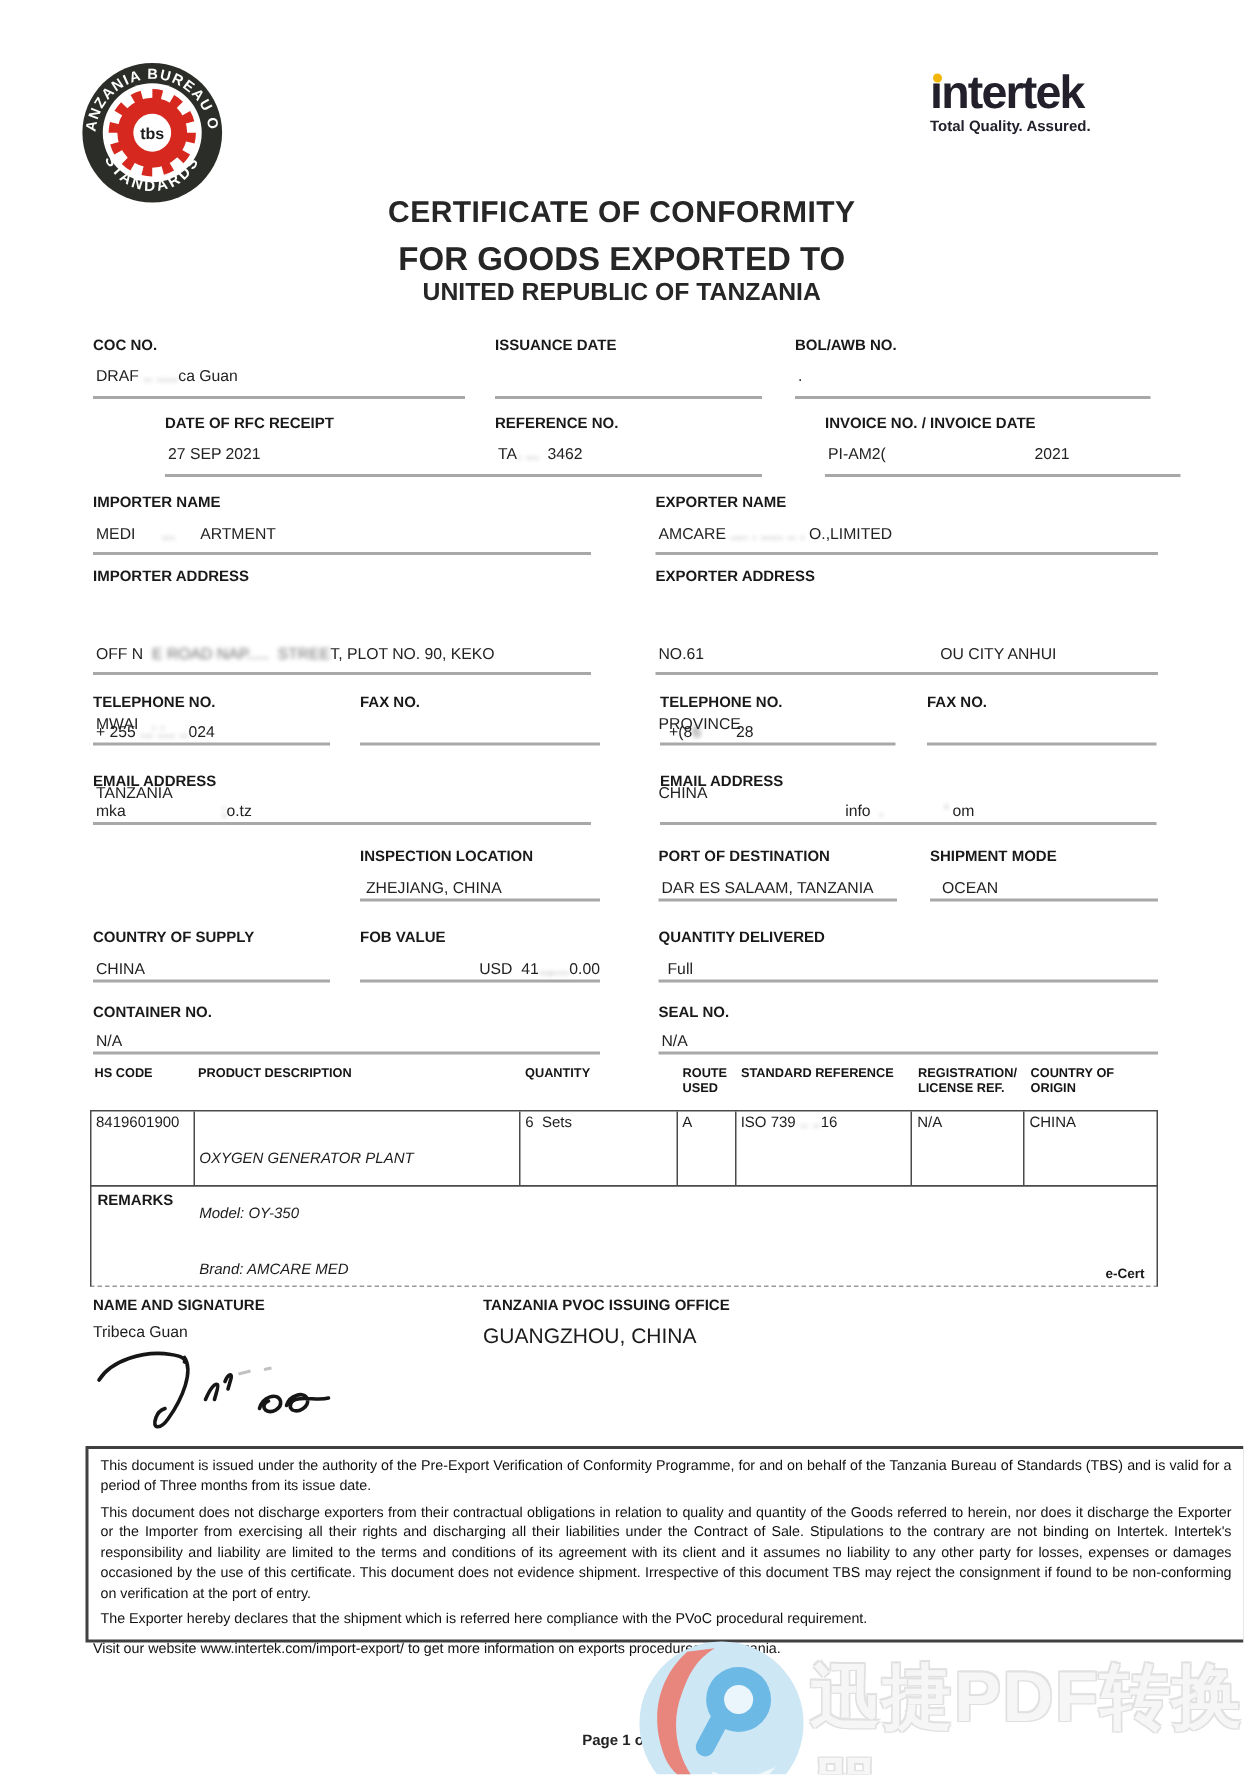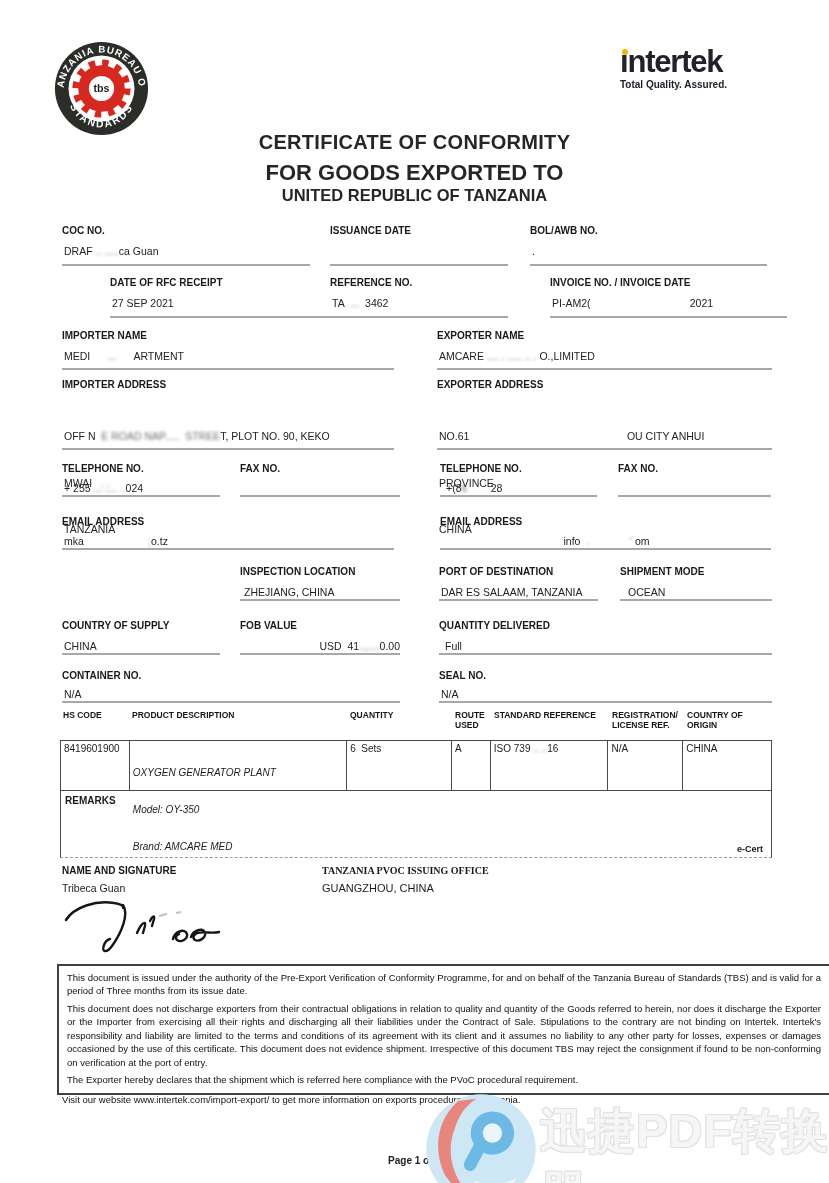--- a/index.html
+++ b/index.html
@@ -34,22 +34,22 @@
   .td .dline{display:block;line-height:15px;font-style:italic;}
   .c1{width:69px;} .c2{width:218px;} .c3{width:105px;} .c4{width:39px;} .c5{width:118px;} .c6{width:75px;} .c7{width:88px;}
   
   .remarks{position:absolute;left:60px;top:790px;width:712px;height:68px;box-sizing:border-box;
            border:1px solid #4a4a4a;border-bottom:1px dashed #999;}
   .remarks .flabel{position:absolute;left:4px;top:4px;}
   .ecert{position:absolute;right:8px;bottom:3px;font-size:9px;font-weight:bold;color:#191919;}
   
   .sig-label-1{position:absolute;left:62px;top:865px;}
   .sig-name{position:absolute;left:62px;top:882px;font-size:10.5px;}
-  .sig-label-2{position:absolute;left:322px;top:865px;font-family:Liberation Serif, serif;}
-  .sig-office{position:absolute;left:322px;top:882px;font-size:11px;}
+  .sig-label-2{position:absolute;left:322px;top:865px;}
+  .sig-office{position:absolute;left:322px;top:882px;font-size:14px;}
   .sig-svg{position:absolute;left:60px;top:896px;width:178px;height:62px;}
   
   .legal{position:absolute;left:57px;top:964px;width:774px;box-sizing:border-box;
          border:2px solid #404040;padding:5px 8px 6px 8px;}
   .legal p{margin:0;font-size:9.5px;line-height:1.42;text-align:justify;color:#111;}
   .legal p + p{margin-top:4px;}
   .website{position:absolute;left:62px;top:1094px;font-size:9.5px;color:#111;}
   .pagenum{position:absolute;left:0;right:0;top:1155px;text-align:center;font-size:10px;font-weight:bold;color:#222;}
   
   .wm-ball{position:absolute;left:424px;top:1092px;width:114px;height:114px;z-index:40;}

